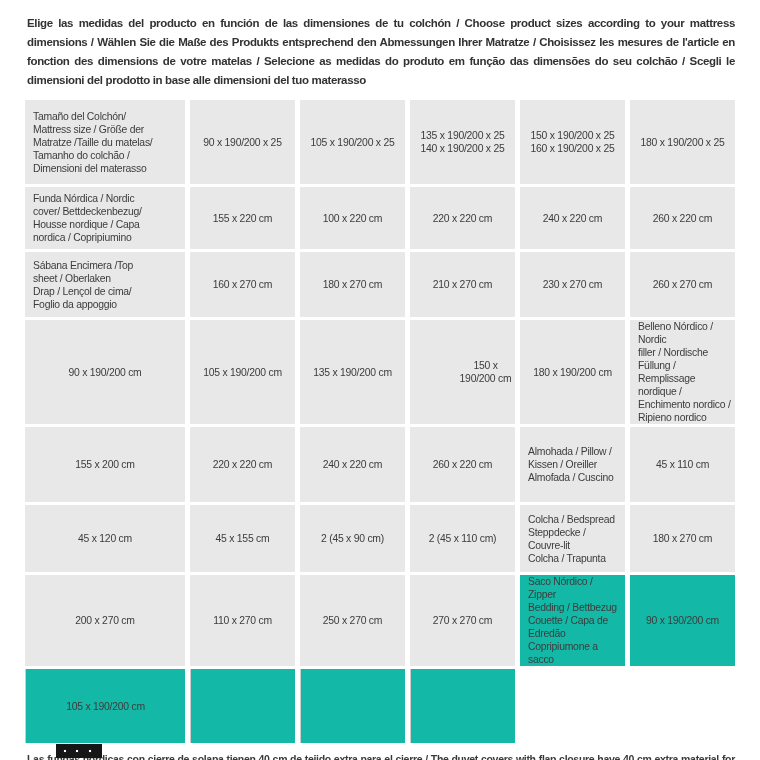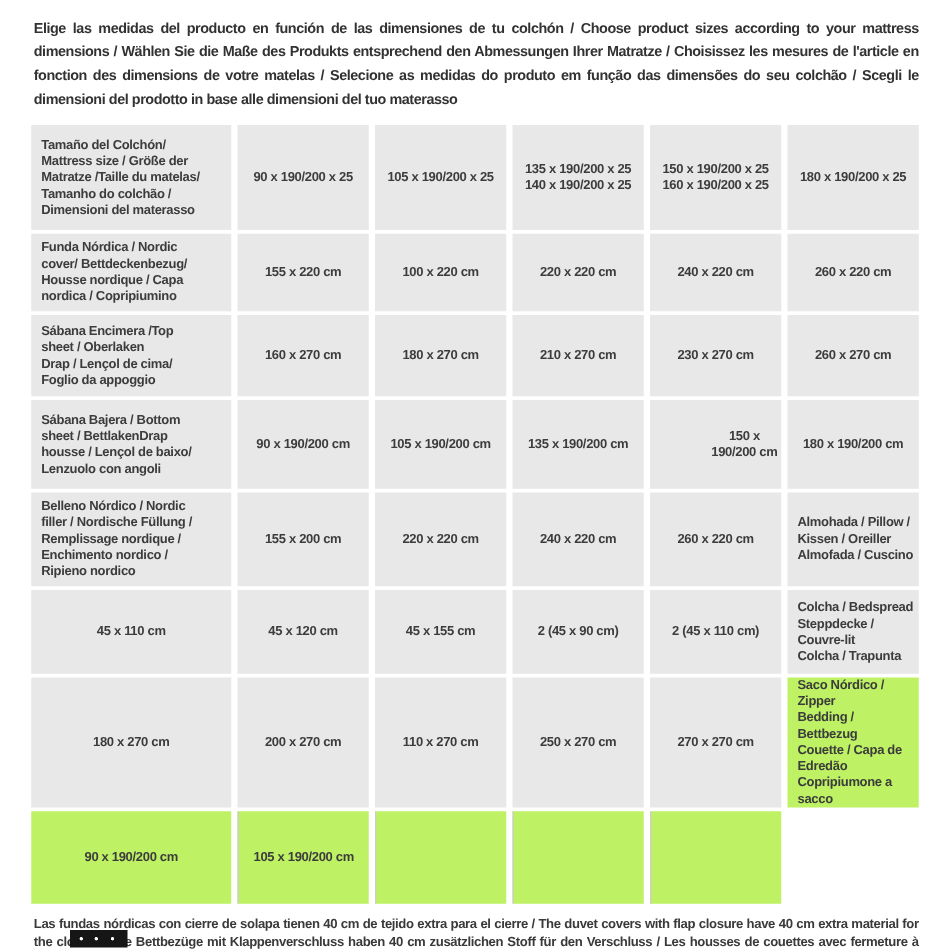--- a/index.html
+++ b/index.html
@@ -26,35 +26,35 @@
     display:grid;
     grid-template-columns:160px repeat(5,1fr);
     gap:3px 5px;
     width:710px;
   }
   .cell{
     background:#e8e8e8;
     display:flex;
     align-items:center;
     justify-content:center;
-    font-weight:bold;
+    font-weight:normal;
     font-size:10.4px;
     letter-spacing:-0.25px;
     line-height:13px;
     white-space:pre-line;
     text-align:center;
     color:#3c3c3c;
   }
   .cell.label{
     justify-content:flex-start;
     text-align:left;
     padding-left:8px;
     padding-right:3px;
   }
-  .cell.plain{background:#bef264;}
+  .cell.plain{background:#14b8a6;}
   .cell.vline{border-left:1px solid #cccccc;}
   .note{
     margin:9px 0 0 2px;
     width:708px;
     font-size:10.5px;
     font-weight:bold;
     line-height:15px;
     letter-spacing:-0.3px;
     text-align:justify;
     color:#3a3a3a;
@@ -100,24 +100,20 @@
       <div class="cell value" style="min-height: 62px;">260 x 220 cm</div>
       <div class="cell label" style="min-height: 65px;">Sábana Encimera /Top
 sheet / Oberlaken
 Drap / Lençol de cima/
 Foglio da appoggio</div>
       <div class="cell value" style="min-height: 65px;">160 x 270 cm</div>
       <div class="cell value" style="min-height: 65px;">180 x 270 cm</div>
       <div class="cell value" style="min-height: 65px;">210 x 270 cm</div>
       <div class="cell value" style="min-height: 65px;">230 x 270 cm</div>
       <div class="cell value" style="min-height: 65px;">260 x 270 cm</div>
-      <div class="cell label" style="min-height: 71px;">Sábana Bajera / Bottom
-sheet / BettlakenDrap
-housse / Lençol de baixo/
-Lenzuolo con angoli</div>
       <div class="cell value" style="min-height: 71px;">90 x 190/200 cm</div>
       <div class="cell value" style="min-height: 71px;">105 x 190/200 cm</div>
       <div class="cell value" style="min-height: 71px;">135 x 190/200 cm</div>
       <div class="cell value" style="min-height: 71px; padding-left: 46px;">150 x 190/200 cm</div>
       <div class="cell value" style="min-height: 71px;">180 x 190/200 cm</div>
       <div class="cell label" style="min-height: 75px;">Belleno Nórdico / Nordic
 filler / Nordische Füllung /
 Remplissage nordique /
 Enchimento nordico /
 Ripieno nordico</div>

